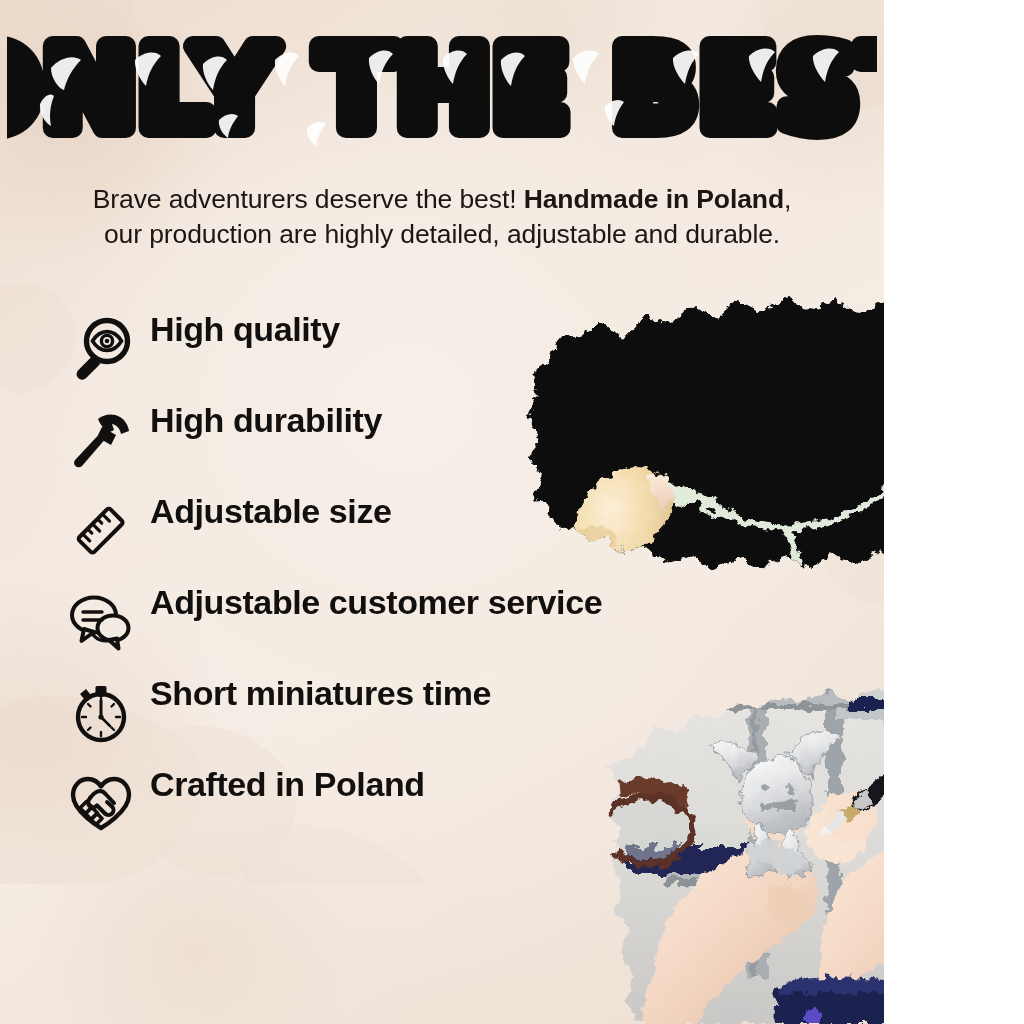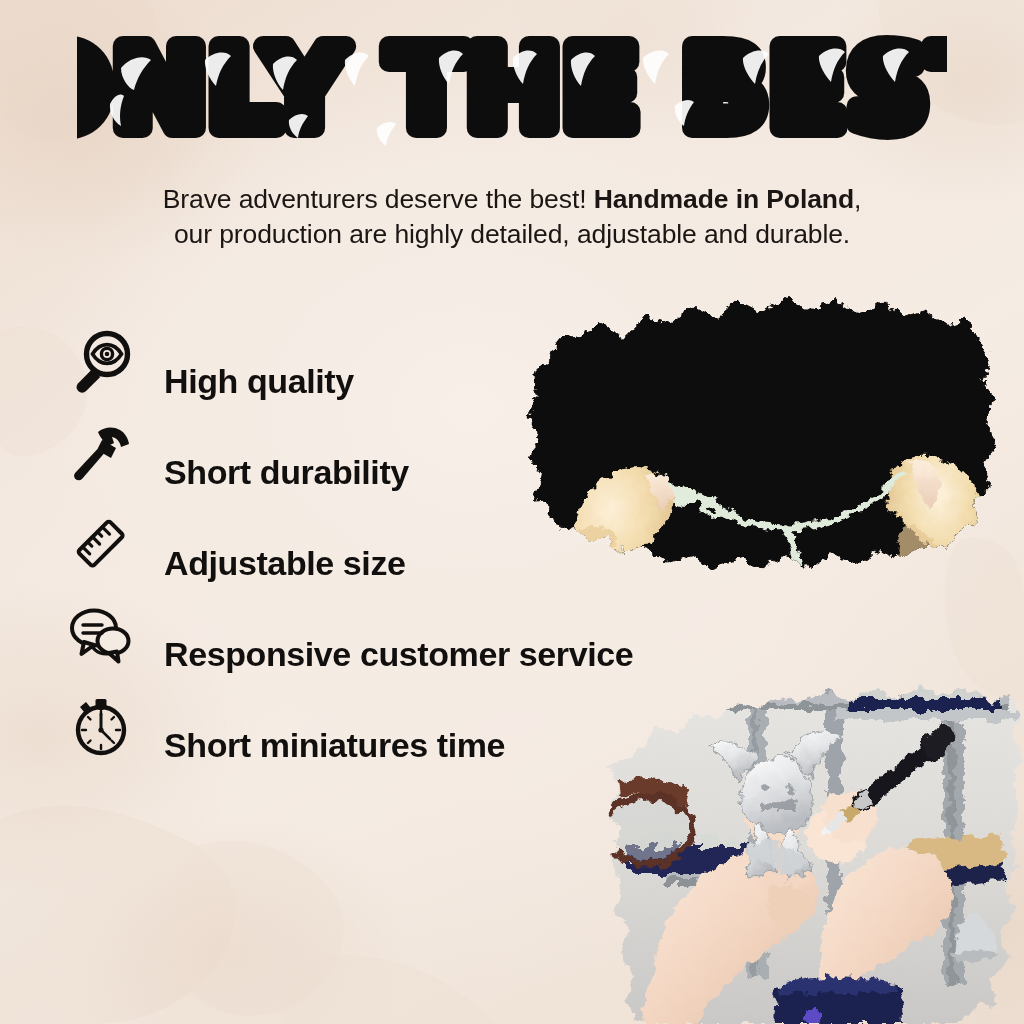--- a/index.html
+++ b/index.html
@@ -3,21 +3,21 @@
 <meta charset="utf-8">
 <title>Only The Best</title>
 <style>
   html, body {
     margin: 0;
     padding: 0;
     background: #ffffff;
   }
   .poster {
     position: relative;
-    width: 1024px;
+    width: 884px;
     height: 1024px;
     overflow: hidden;
     font-family: "Liberation Sans", sans-serif;
     background: #eab308;
   }
 
   
   .bg-base {
     position: absolute;
     inset: 0;
@@ -70,23 +70,22 @@
 
   
   .features {
     position: absolute;
     left: 62px;
     top: 310px;
     width: 700px;
   }
   .feature-row {
     display: flex;
-    align-items: flex-end;
+    align-items: flex-start;
     height: 91px;
-    gap: 14px;
   }
   .feature-icon {
     width: 78px;
     min-width: 78px;
     height: 78px;
     display: flex;
     align-items: center;
     justify-content: center;
   }
   .feature-icon svg { display: block; }
@@ -181,21 +180,21 @@
     <div class="feature-row">
       <span class="feature-icon">
         <svg width="66" height="66" viewBox="0 0 66 66">
           <g fill="#12100f">
             <path d="M30,12 C36,7 45,6 52,10 C57,13 60,18 61,24 L53,27 C52,22 49,18 44,17 L46,23 L38,27 L34,19 C32,17 31,14 30,12 Z"></path>
             <path d="M34,20 L48,28 L43,38 L29,30 Z"></path>
             <path d="M29,29.5 L36,33.5 L14,59 a4.6,4.6 0 0 1 -7,-0.6 a4.6,4.6 0 0 1 0.3,-5.6 Z"></path>
           </g>
         </svg>
       </span>
-      <span class="feature-label">Short durability</span>
+      <span class="feature-label">High durability</span>
     </div>
 
     <div class="feature-row">
       <span class="feature-icon">
         <svg width="66" height="66" viewBox="0 0 66 66">
           <g transform="rotate(-45 33 33)">
             <rect x="11" y="22" width="44" height="21" rx="2.5" fill="none" stroke="#12100f" stroke-width="4"></rect>
             <g stroke="#12100f" stroke-width="3.2" stroke-linecap="round">
               <line x1="18" y1="22" x2="18" y2="32"></line>
               <line x1="25" y1="22" x2="25" y2="28"></line>
@@ -220,21 +219,21 @@
             <path d="M16,40 L13.5,52 L26,43 Z"></path>
             <ellipse cx="45" cy="39" rx="15.5" ry="12.5"></ellipse>
             <path d="M49,49.5 L50.5,59.5 L41,51 Z"></path>
           </g>
           <g stroke="#12100f" stroke-width="3.4" stroke-linecap="round">
             <line x1="15" y1="23" x2="34" y2="23"></line>
             <line x1="15" y1="31" x2="34" y2="31"></line>
           </g>
         </svg>
       </span>
-      <span class="feature-label">Responsive customer service</span>
+      <span class="feature-label">Adjustable customer service</span>
     </div>
 
     <div class="feature-row">
       <span class="feature-icon">
         <svg width="66" height="66" viewBox="0 0 66 66">
           <circle cx="33" cy="37" r="23" fill="none" stroke="#12100f" stroke-width="4.4"></circle>
           <rect x="27.5" y="6" width="11" height="8" rx="1.6" fill="#12100f"></rect>
           <rect x="30.5" y="12.5" width="5" height="4.5" fill="#12100f"></rect>
           <path d="M12,14 L18,9 L22.5,14.5 L16.5,19.5 Z" fill="#12100f"></path>
           <g stroke="#12100f" stroke-width="2.4" stroke-linecap="round">
@@ -248,20 +247,38 @@
             <line x1="22.5" y1="47.5" x2="20" y2="50"></line>
           </g>
           <line x1="33" y1="37" x2="33" y2="21" stroke="#12100f" stroke-width="3" stroke-linecap="round"></line>
           <line x1="33" y1="37" x2="42" y2="46" stroke="#12100f" stroke-width="2.6" stroke-linecap="round"></line>
           <circle cx="33" cy="37" r="2.6" fill="#12100f"></circle>
         </svg>
       </span>
       <span class="feature-label">Short miniatures time</span>
     </div>
 
+    <div class="feature-row">
+      <span class="feature-icon">
+        <svg width="70" height="66" viewBox="0 0 70 66">
+          <path d="M35,57 C35,57 7,41 7,24 C7,14.5 14,8 22,8 C27.5,8 32,11 35,15.5
+                   C38,11 42.5,8 48,8 C56,8 63,14.5 63,24 C63,41 35,57 35,57 Z" fill="none" stroke="#12100f" stroke-width="4.4" stroke-linejoin="round"></path>
+          <path d="M24,27 C27,23 31,20 34,20 C36.5,20 38.5,21.5 40,23.5 L48,32" fill="none" stroke="#12100f" stroke-width="4" stroke-linecap="round" stroke-linejoin="round"></path>
+          <path d="M24,27 C21.5,30 21.5,33.5 24,35.5 C26,37 29,36.5 31,34.5" fill="none" stroke="#12100f" stroke-width="4" stroke-linecap="round" stroke-linejoin="round"></path>
+          <path d="M31,34.5 L39,42.5" fill="none" stroke="#12100f" stroke-width="4" stroke-linecap="round"></path>
+          <path d="M39,42.5 C41,44.5 44,44.5 46,42.5 C48,40.5 48,37.5 46,35.5 L41,31" fill="none" stroke="#12100f" stroke-width="4" stroke-linecap="round" stroke-linejoin="round"></path>
+          <g fill="none" stroke="#12100f" stroke-width="3.6" stroke-linejoin="round">
+            <path d="M14,37 L20.5,30.5 L26,36 L19.5,42.5 Z"></path>
+            <path d="M19.5,42.5 L26,36.5 L31.5,42 L25,48.5 Z"></path>
+            <path d="M25,48.5 L31,42.5 L36,47.5 L30,53.5 Z"></path>
+          </g>
+        </svg>
+      </span>
+      <span class="feature-label">Crafted in Poland</span>
+    </div>
 
   </div>
 
   <div class="photo" id="photo-top">
     <svg width="500" height="330" viewBox="0 0 500 330">
       <defs>
         <clipPath id="torn-top">
           <path d="M118,60 L140,38 L166,46 L188,28 L212,40 L232,22 L256,34 L282,20 L304,32 L330,22
                    L352,36 L378,26 L400,40 L424,32 L444,48 L462,42 L474,62 L486,80 L478,102 L490,122
                    L480,144 L492,164 L478,184 L486,206 L468,222 L474,244 L452,254 L440,272 L416,266

